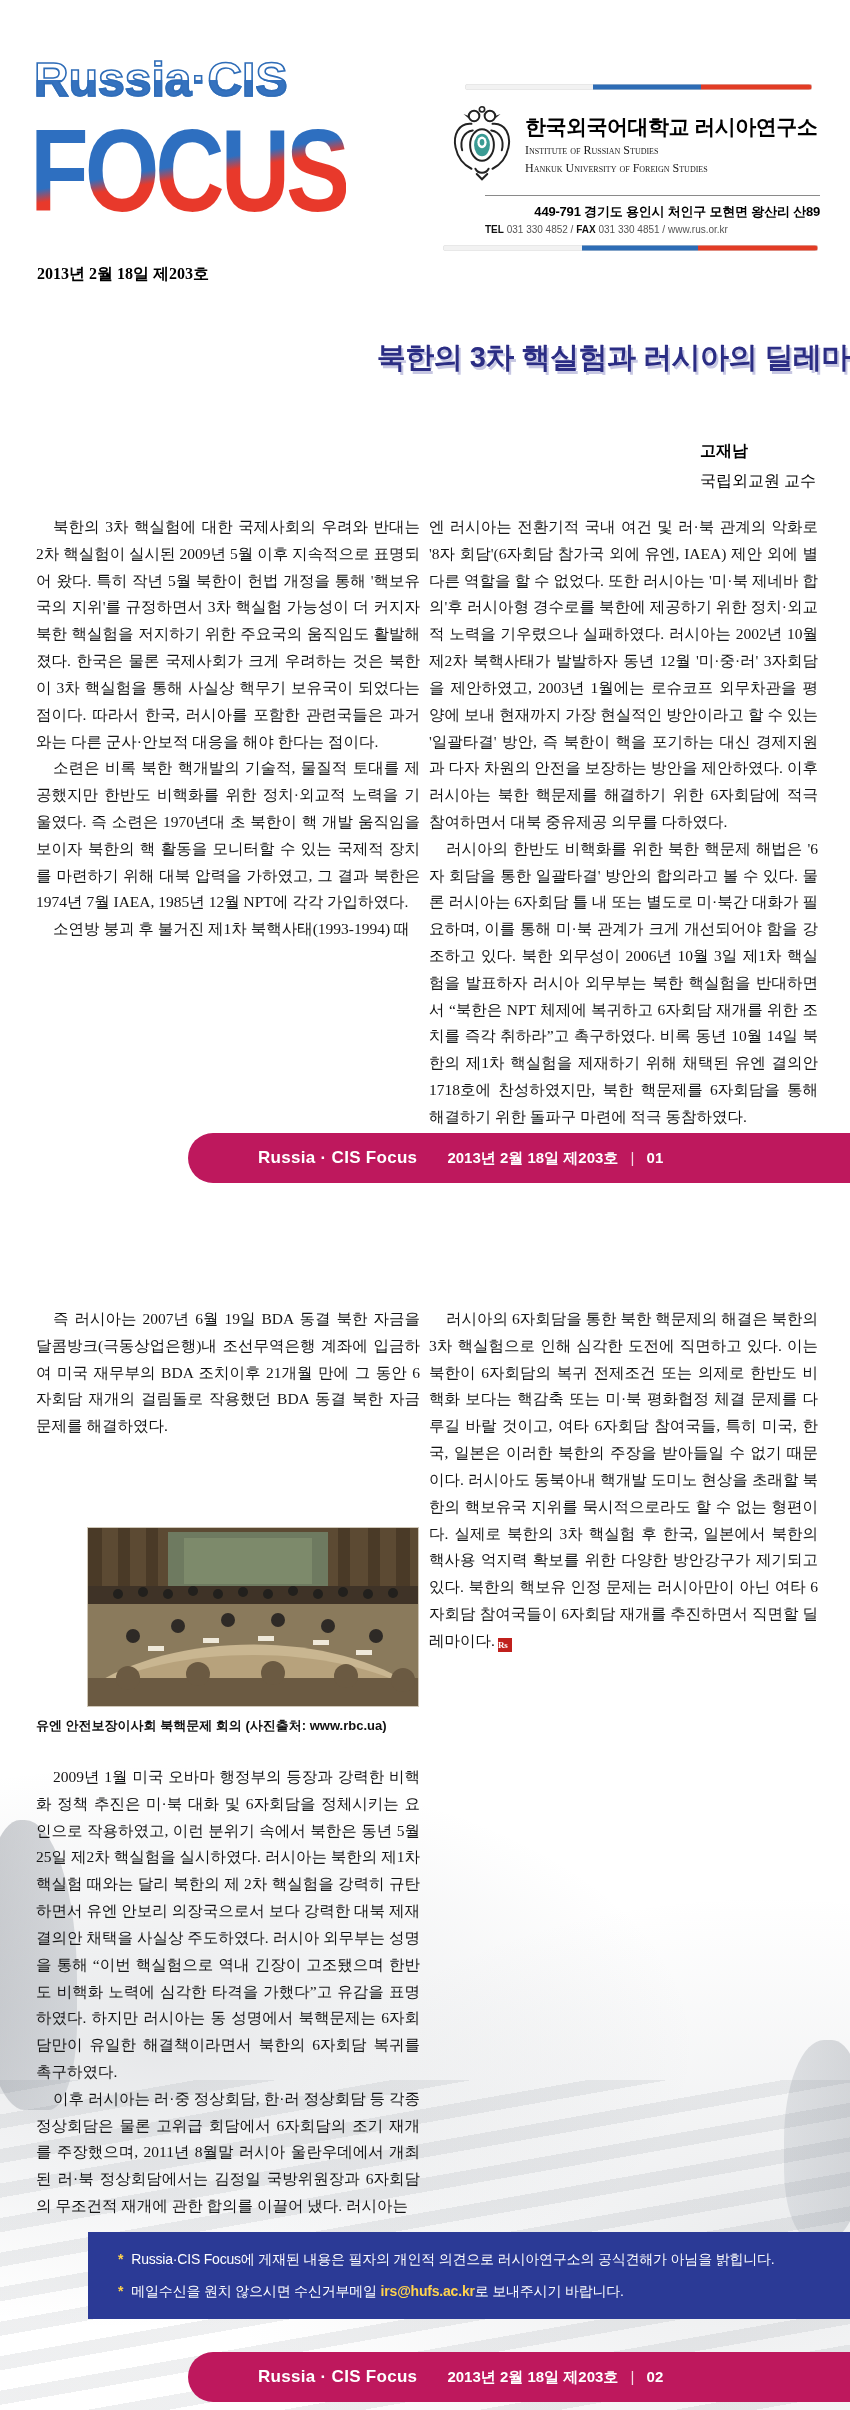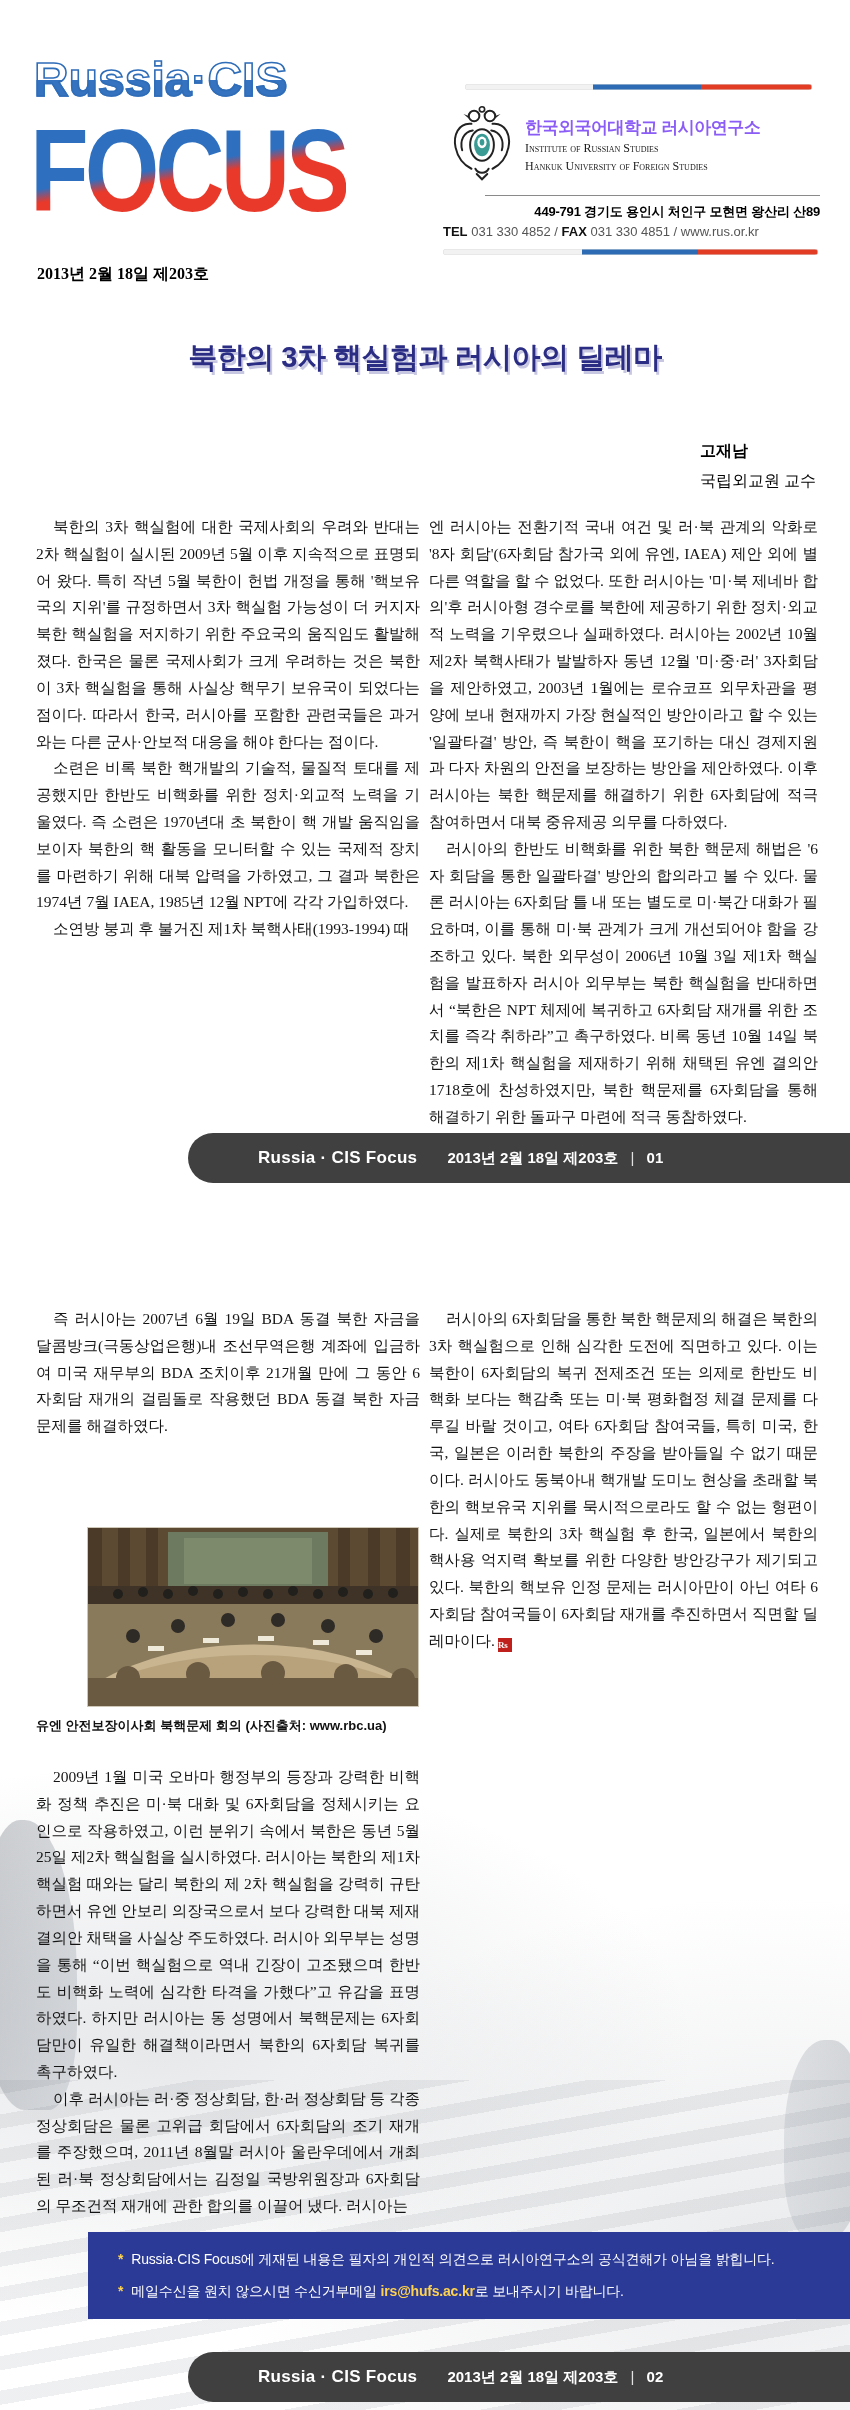--- a/index.html
+++ b/index.html
@@ -37,52 +37,52 @@
   }
 
   
   .inst-box{left:443px;top:84px;width:377px;}
   .flag-bar{height:6px;border-radius:3px;
     background:linear-gradient(to right,#f2f2f2 0 37%,#2d6cb5 37% 68%,#e23c25 68% 100%);
     box-shadow:0 0 0 0.5px #ddd inset;}
   .flag-top{margin-left:22px;width:347px;}
   .flag-bottom{margin-top:10px;width:375px;}
   .inst-row{display:flex;align-items:center;gap:10px;margin-top:14px;margin-left:6px;}
-  .inst-name-ko{font-size:17px;font-weight:800;letter-spacing:-0.5px;color:#8b5cf6;}
+  .inst-name-ko{font-size:21px;font-weight:800;letter-spacing:-0.5px;color:#000000;}
   .inst-name-en{font-family:"Liberation Serif",serif;font-variant:small-caps;
     font-size:12px;line-height:1.3;color:#1a1a1a;margin-top:2px;}
   .inst-divider{border-top:1.5px solid #8a8a8a;margin:9px 0 7px 42px;}
   .inst-addr{margin-left:42px;font-size:13px;font-weight:700;letter-spacing:-0.2px;color:#000;text-align:right;}
-  .inst-tel{margin-top:3px;font-size:13px;color:#555;}
+  .inst-tel{margin-left:42px;margin-top:3px;font-size:10px;color:#555;}
   .inst-tel b{color:#111;}
 
   
   .article-title{
-    left:0;top:338px;width:100%;text-align:center;
+    left:0;top:338px;width:100%;text-align:right;
     font-size:29px;font-weight:800;letter-spacing:-0.5px;color:#2b2d84;
     text-shadow:2px 3px 0 rgba(130,130,190,0.45);
   }
   .author{right:34px;top:436px;text-align:left;
     font-family:"Liberation Serif",serif;font-size:16px;line-height:1.85;color:#000;}
   .author .name{font-weight:600;}
 
   
   .bodycol{font-family:"Liberation Serif",serif;font-size:15.5px;line-height:1.73;
     text-align:justify;color:#141414;z-index:2;}
   .bodycol p{margin:0;text-indent:17px;}
   .bodycol p.noindent{text-indent:0;}
   .col-l1{left:36px;top:514px;width:384px;}
   .col-r1{left:429px;top:514px;width:389px;}
   .col-l2a{left:36px;top:1306px;width:384px;}
   .col-l2b{left:36px;top:1764px;width:384px;}
   .col-r2{left:429px;top:1306px;width:389px;}
 
   
   .footer-bar{
-    left:188px;right:0;height:50px;background:#404040;
+    left:188px;right:0;height:50px;background:#be185d;
     border-radius:30px 0 0 30px;display:flex;align-items:center;
     padding-left:70px;gap:30px;color:#fff;z-index:3;
   }
   .footer1{top:1133px;} .footer2{top:2352px;}
   .footer-brand{font-size:17px;font-weight:800;letter-spacing:0.3px;}
   .footer-issue{font-size:15px;font-weight:700;}
   .footer-sep{font-weight:400;opacity:0.85;margin:0 8px;}
   .footer-page{font-size:15px;font-weight:700;}
 
   

